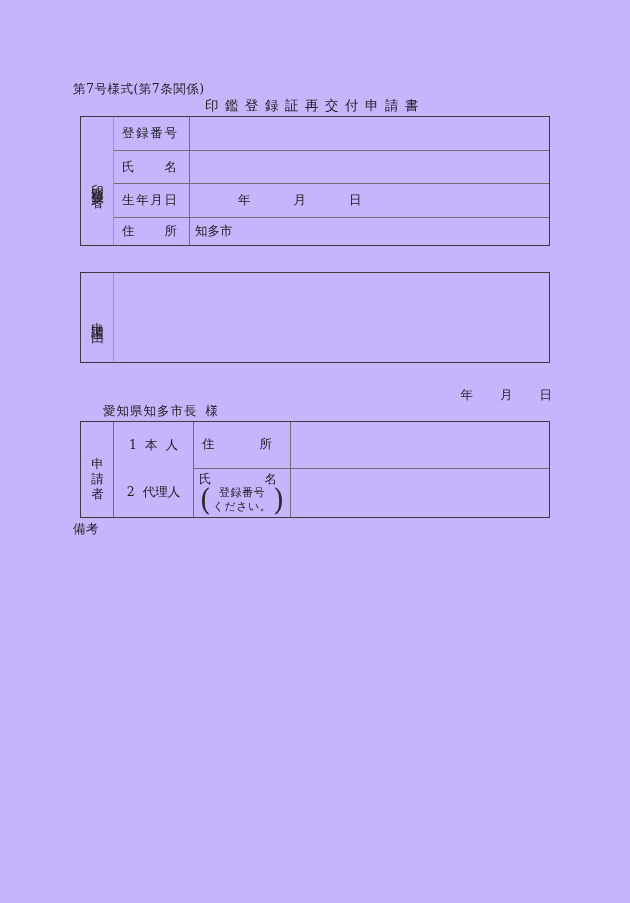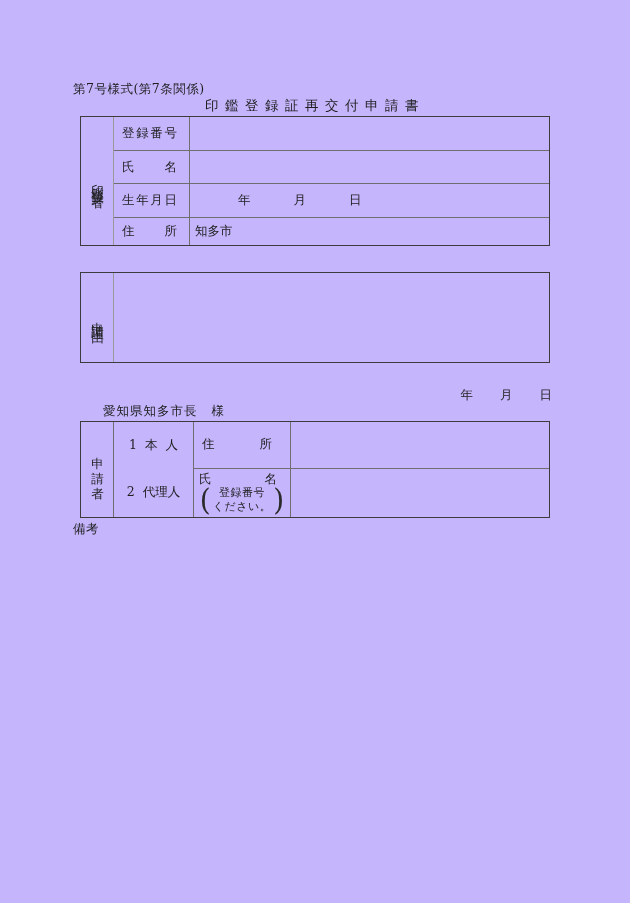--- a/index.html
+++ b/index.html
@@ -34,21 +34,21 @@
   .vflex { display:flex; align-items:center; }
   .ymd-cell { display:flex; align-items:center; padding-left:48px; gap:43px; }
   .addr-val { padding-left:5px; }
 
   
   .t2 { left:80px; top:272px; width:470px; height:91px;
         grid-template-columns:33px 1fr; grid-template-rows:1fr; }
 
   .statement { left:103px; top:368px; letter-spacing:0.5px; }
   .date-line { top:387px; right:78px; display:flex; gap:27px; }
-  .addressee { left:103px; top:403px; display:flex; gap:14px; letter-spacing:1px; }
+  .addressee { left:103px; top:403px; display:flex; gap:8px; letter-spacing:1px; }
 
   
   .t3 { left:80px; top:421px; width:470px; height:97px;
         grid-template-columns:33px 80px 97px 1fr; grid-template-rows:46px 49px; }
   .opt-stack { display:flex; flex-direction:column; }
   .opt { display:flex; align-items:center; justify-content:center; word-spacing:4px; }
   .opt1 { height:46px; } .opt2 { height:49px; }
   .addr-label { line-height:44px; padding:0 18px 0 8px; }
   .name-cell { display:flex; flex-direction:column; }
   .name-label { line-height:16px; margin-top:2px; padding:0 13px 0 5px; }

